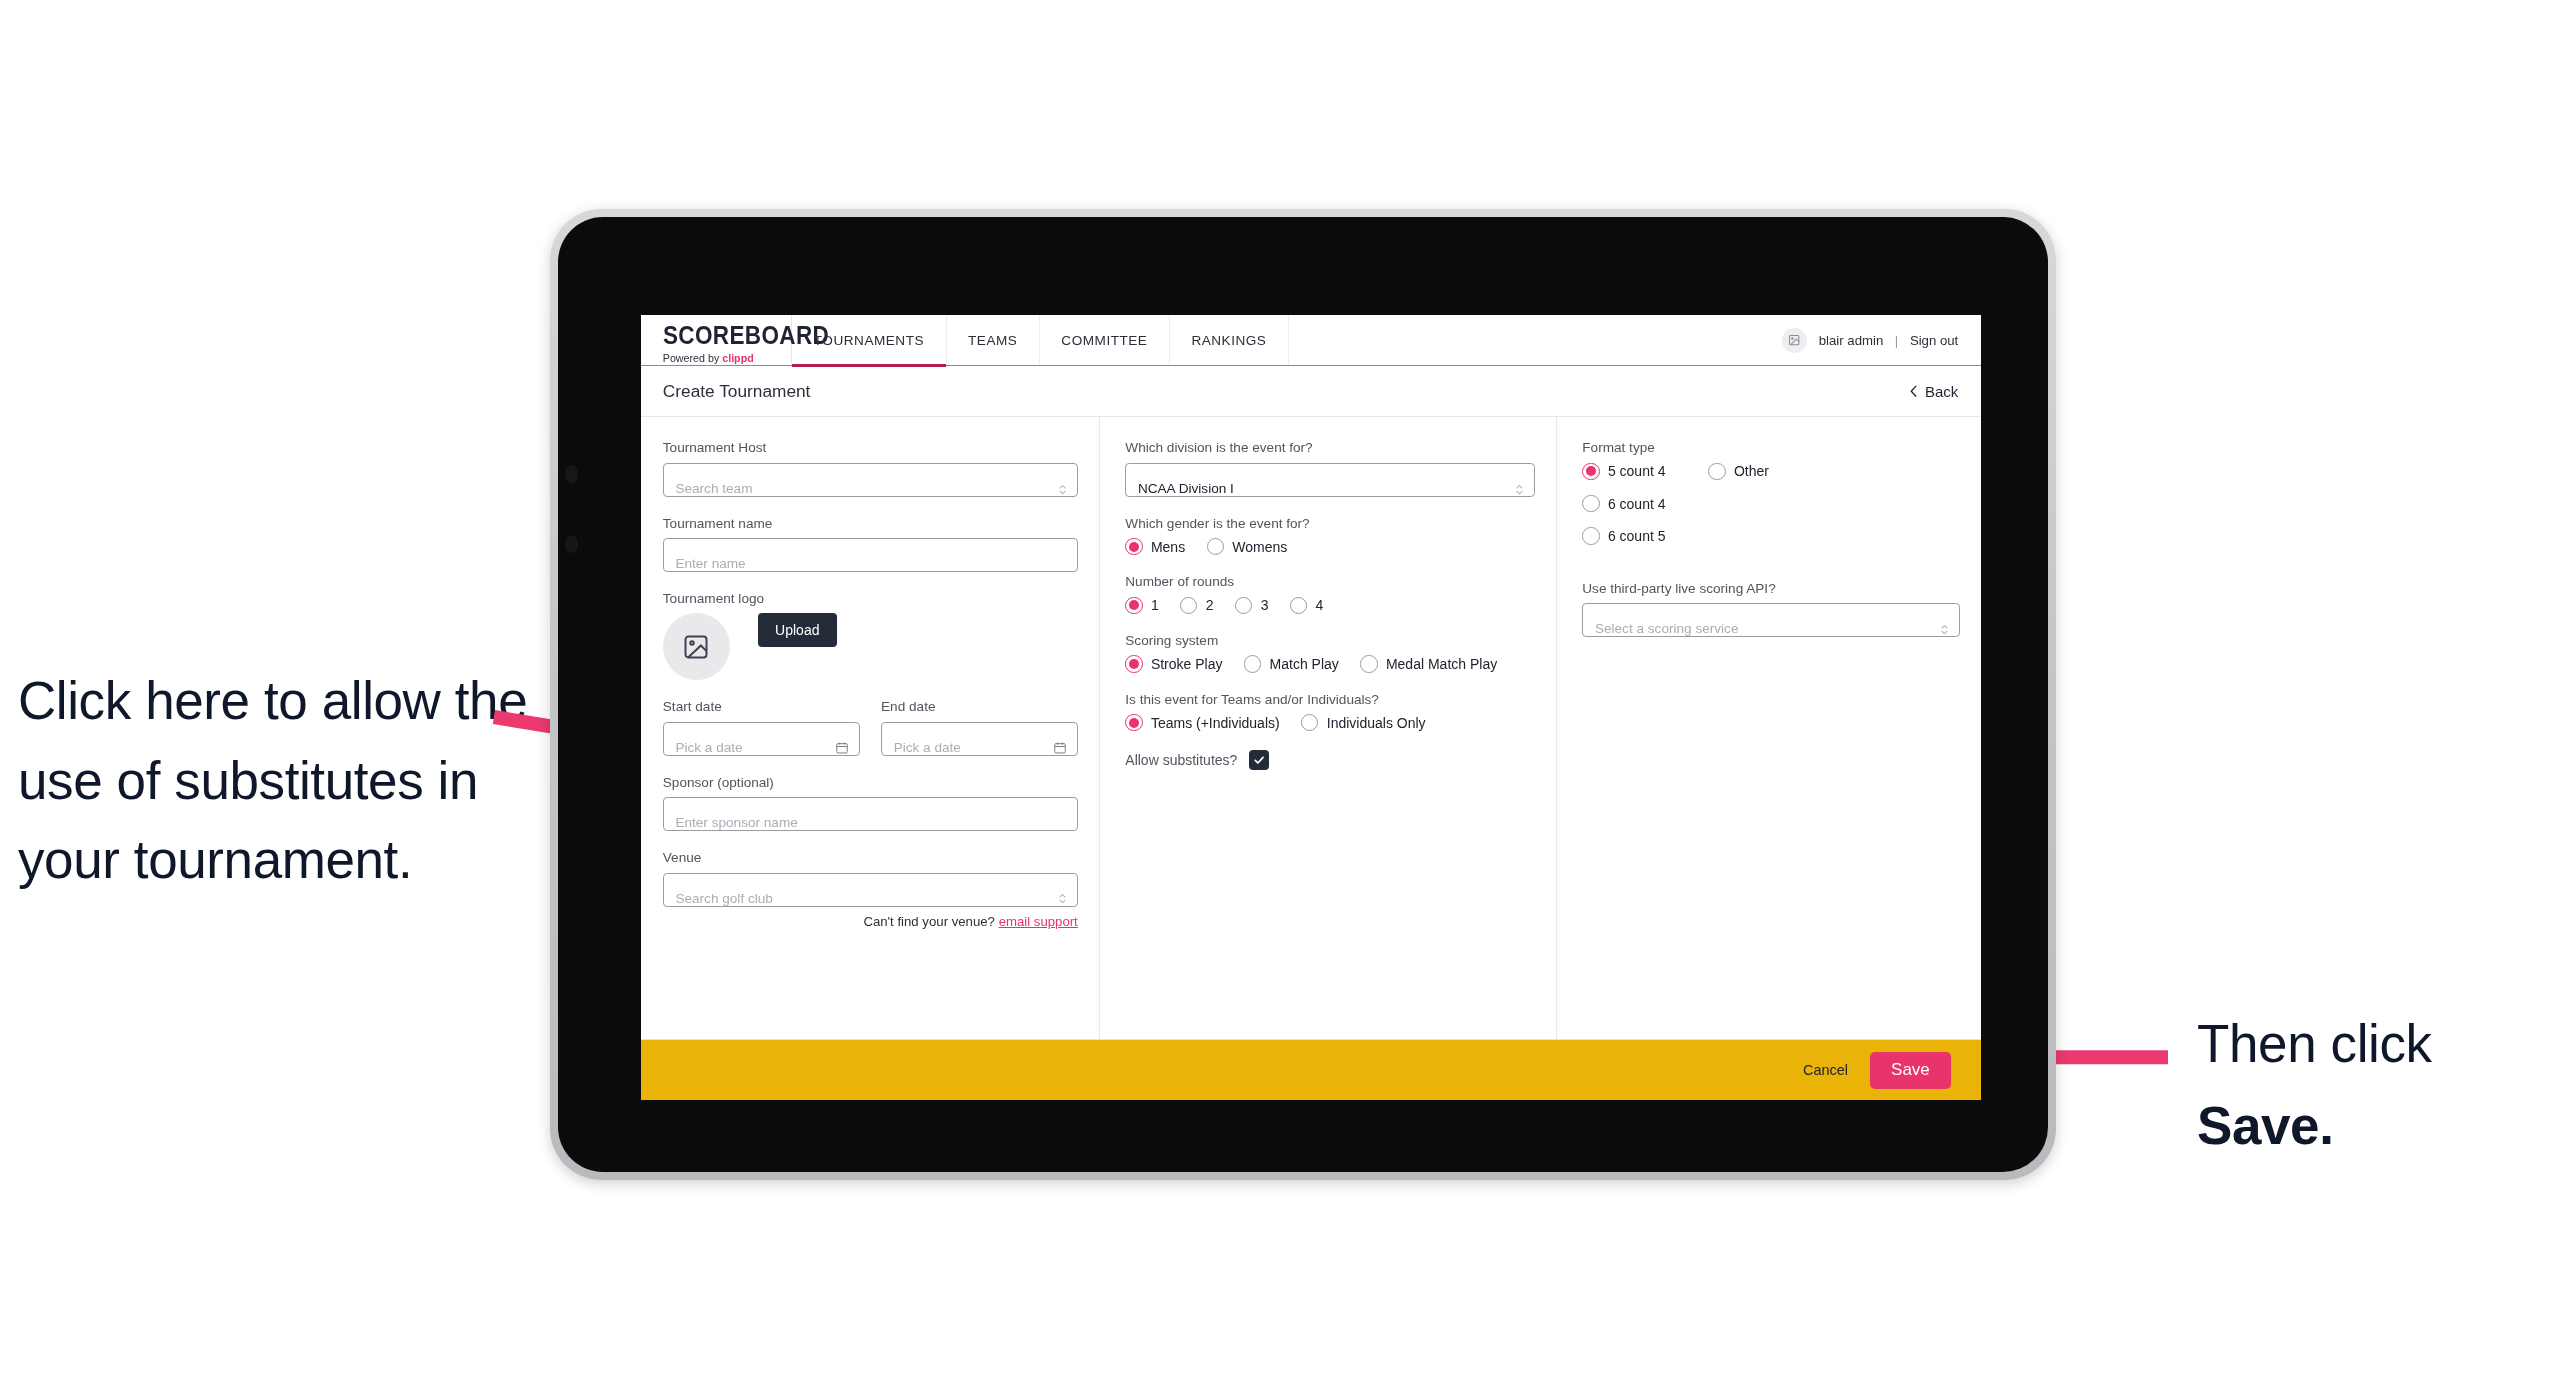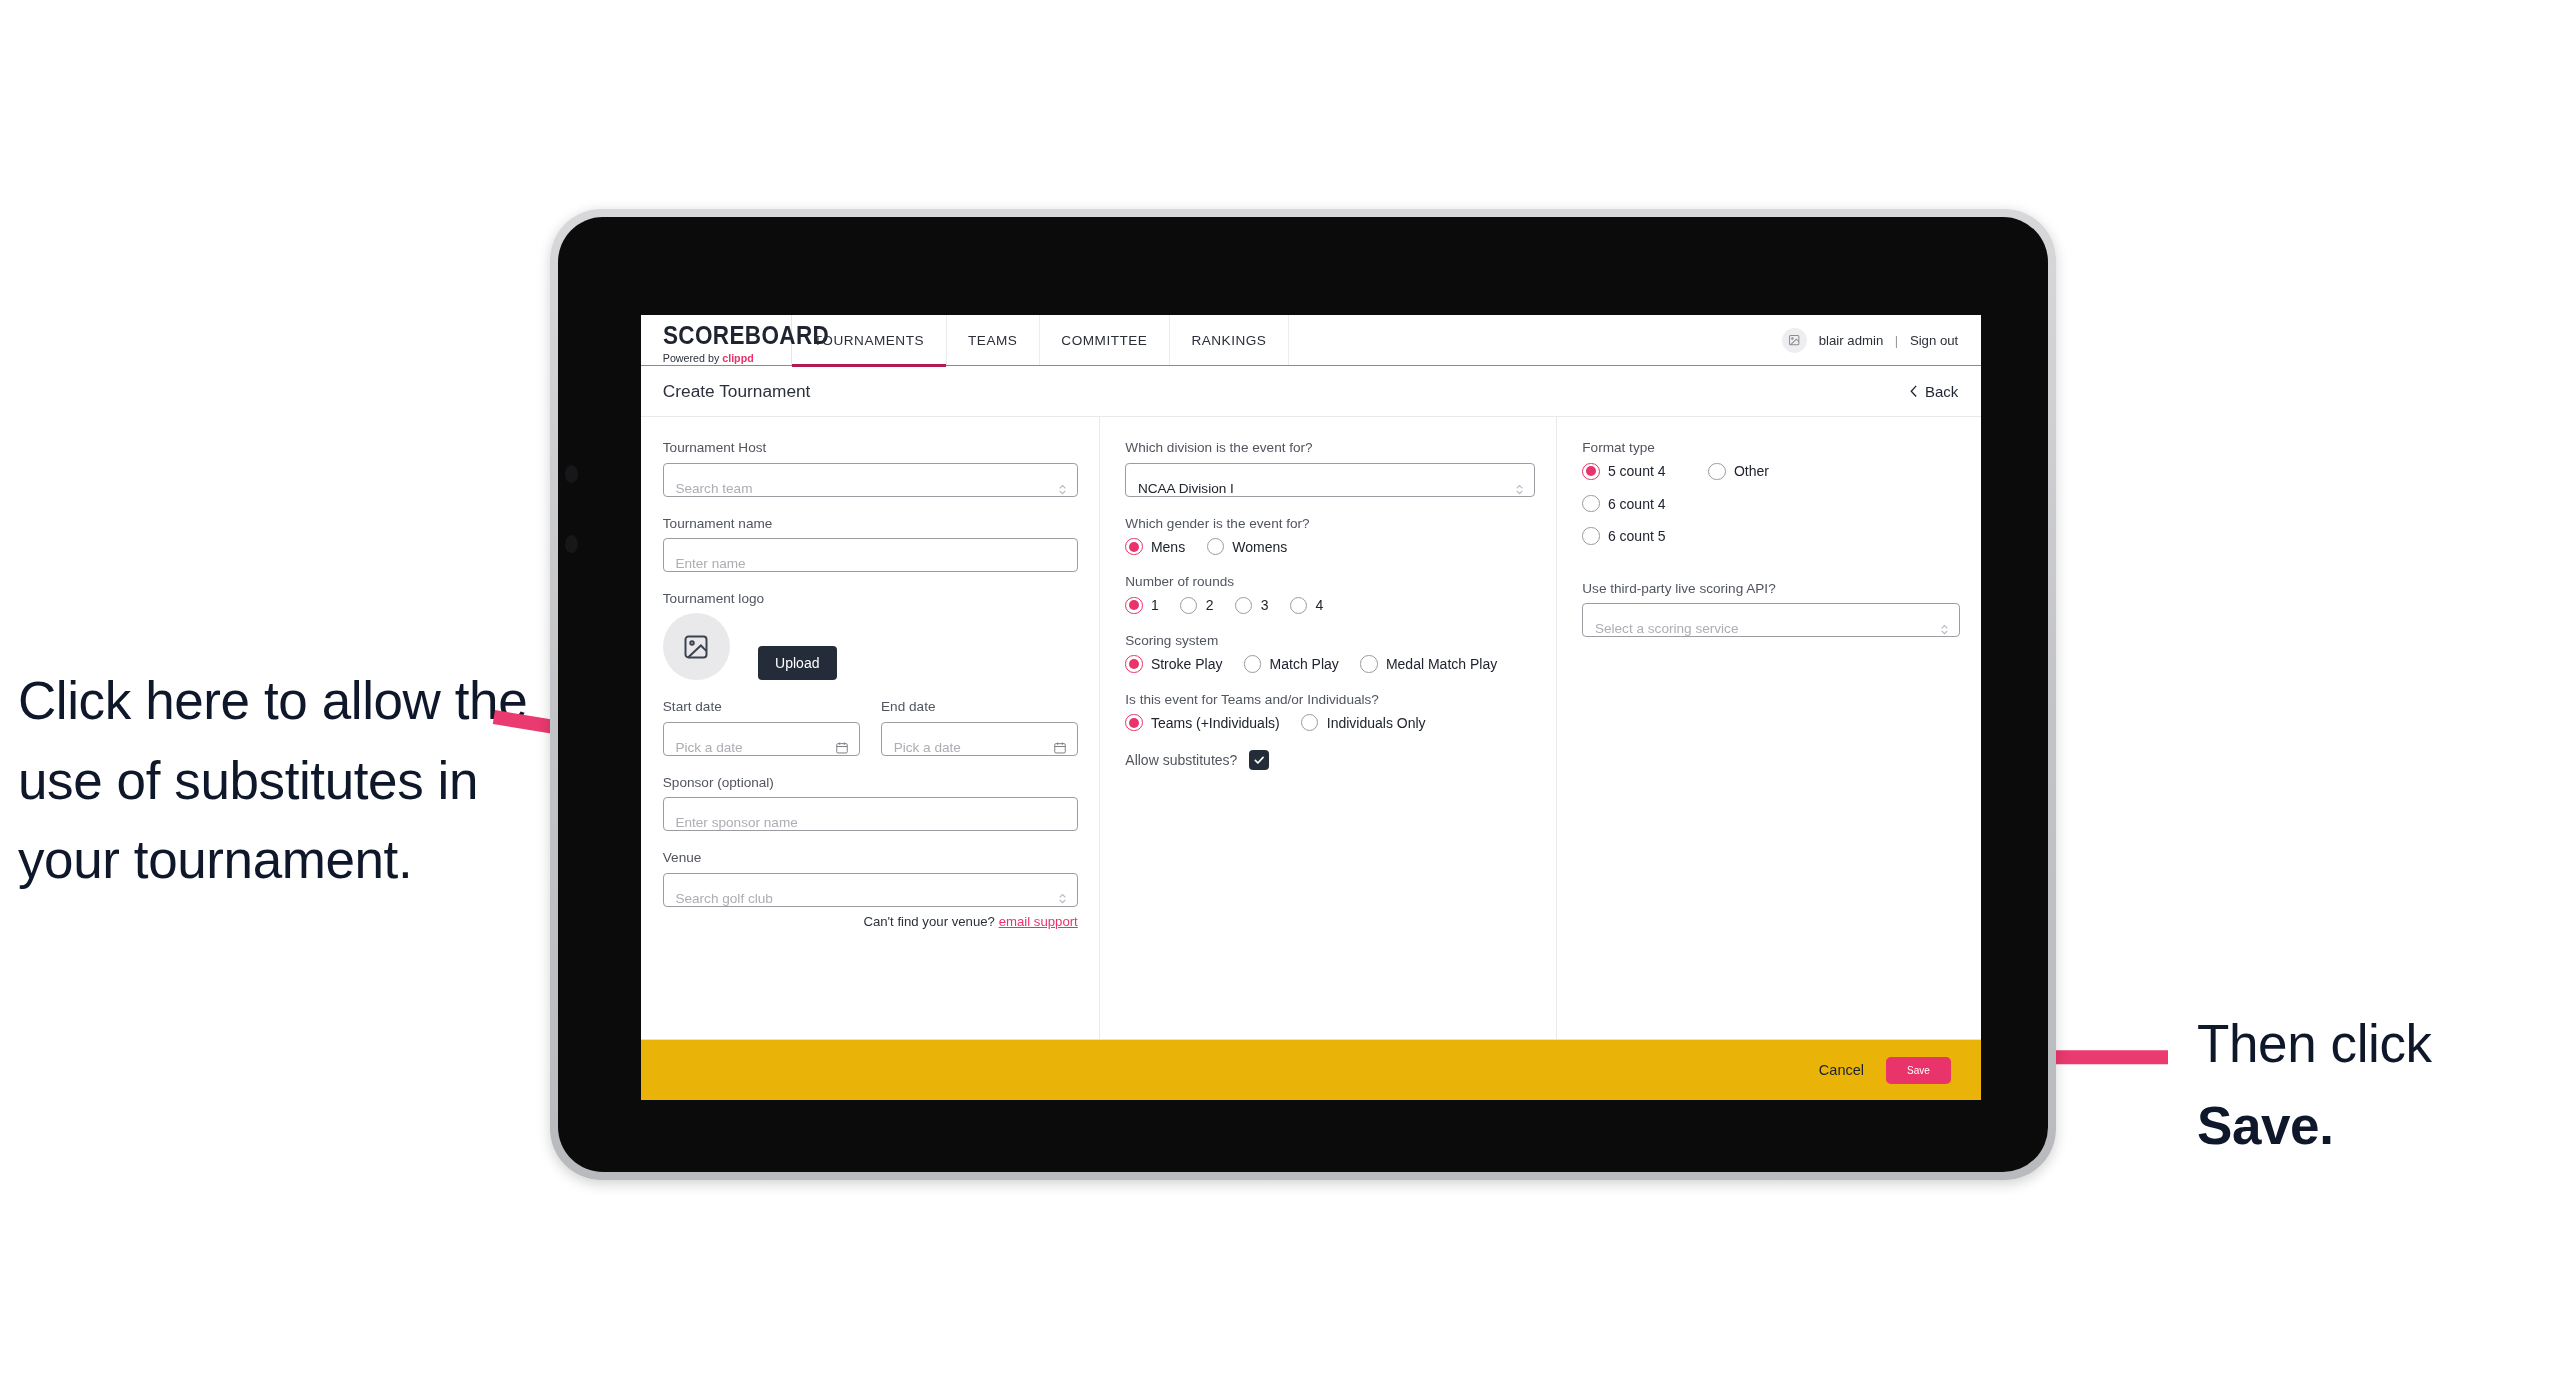--- a/index.html
+++ b/index.html
@@ -155,21 +155,21 @@
   .finput .ph { color:#adadb4; }
   .finput .val { color:#20242e; }
   .finput .spin { margin-left:auto; color:#b9b9c0; font-size:12.4px; line-height:1;
                   display:flex; flex-direction:column; gap:0.8px; }
   .finput .cal { margin-left:auto; color:#7d7d86; display:flex; }
 
   .row2 { display:flex; gap:21.5px; }
   .row2 > div { flex:1; }
 
   
-  #logo-row { display:flex; align-items:flex-end; gap:28px; margin-top:3.3px; }
+  #logo-row { display:flex; align-items:flex-start; gap:28px; margin-top:3.3px; }
   #logo-circle {
     width: 67px; height:67px; border-radius:50%;
     background:#e9e9ec; display:flex; align-items:center; justify-content:center;
   }
   #upload-btn {
     background:#242b39; color:#fff; font-size:14px;
     padding: 9px 17.3px; border-radius:4.1px; cursor:pointer;
   }
 
   #venue-help {
@@ -213,21 +213,21 @@
 
   
   #app-footer {
     height: 61px; border-top:0.8px solid #e2e2e6;
     display:flex; align-items:center; justify-content:flex-end;
     padding-right: 30px; gap: 21.5px;
     background:#eab308;
   }
   #cancel-btn { font-size:14.5px; color:#20242e; cursor:pointer; }
   #save-btn {
-    background:#e8336b; color:#fff; font-size:10px;
+    background:#e8336b; color:#fff; font-size:17px;
     padding: 8.3px 21.5px; border-radius:5px; cursor:pointer;
   }
 </style>
 </head>
 <body>
 
 <div class="annot" id="annot-left">Click here to allow the use of substitutes in your tournament.</div>
 
 <div class="annot" id="annot-right">
   <span>Then click</span>

